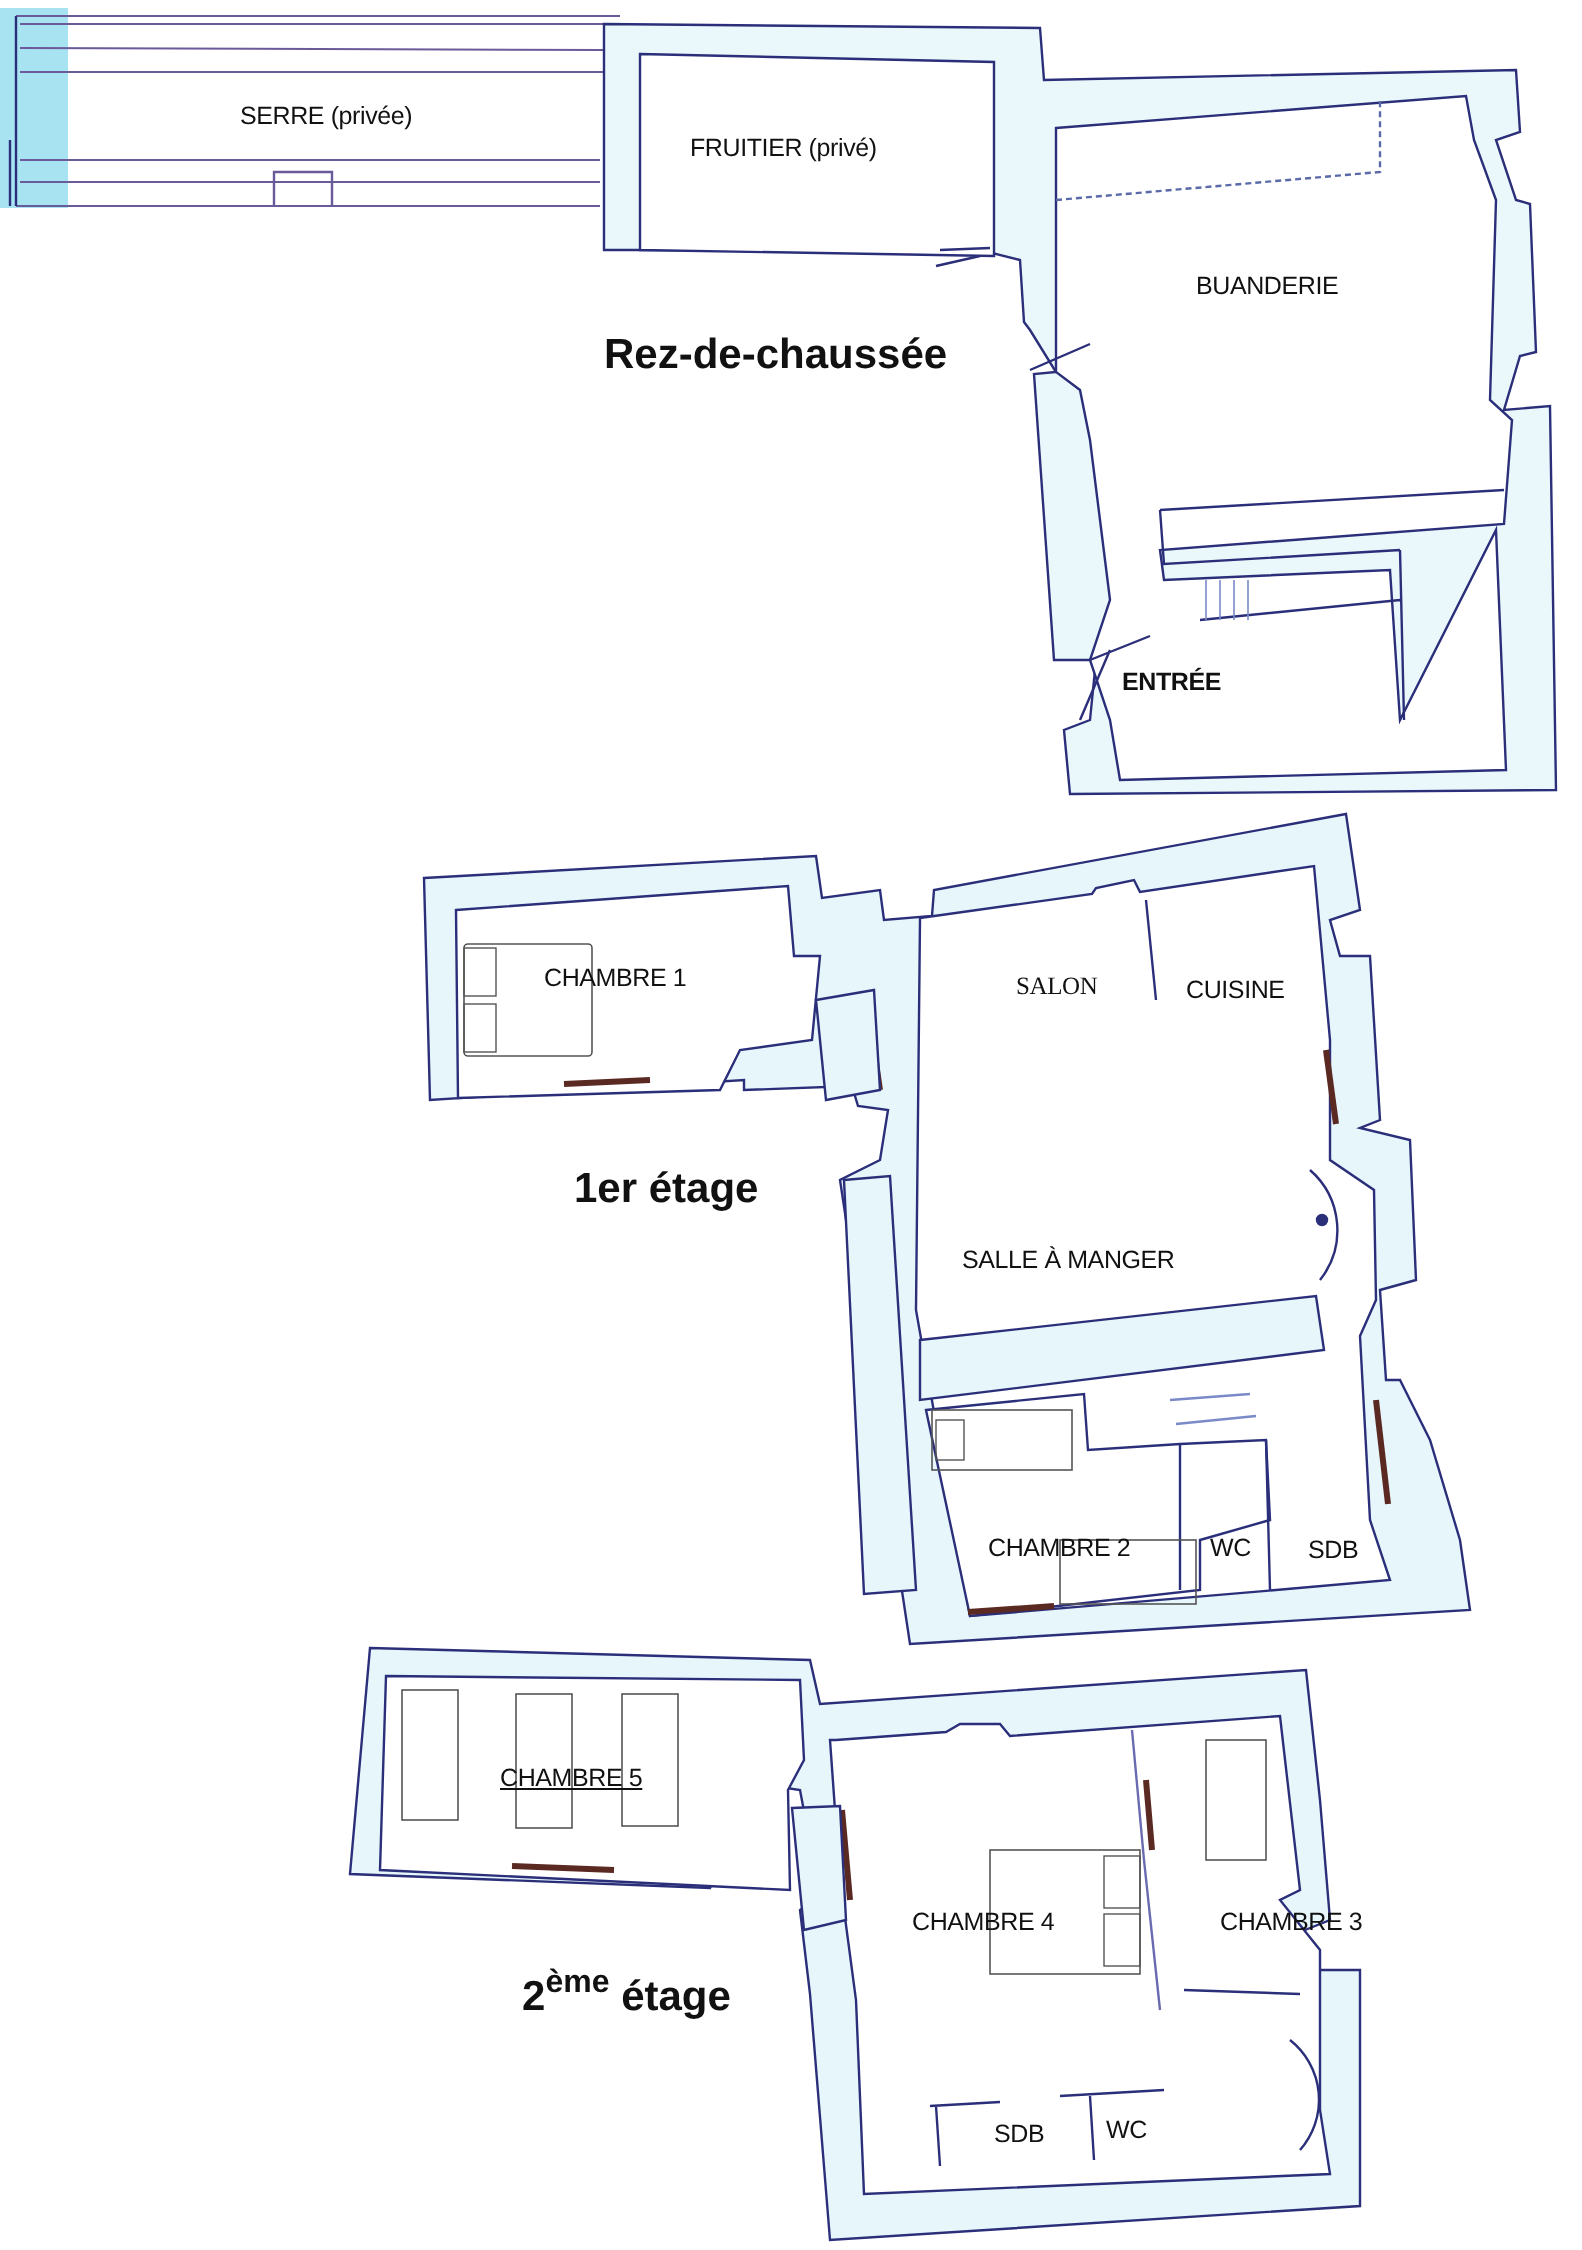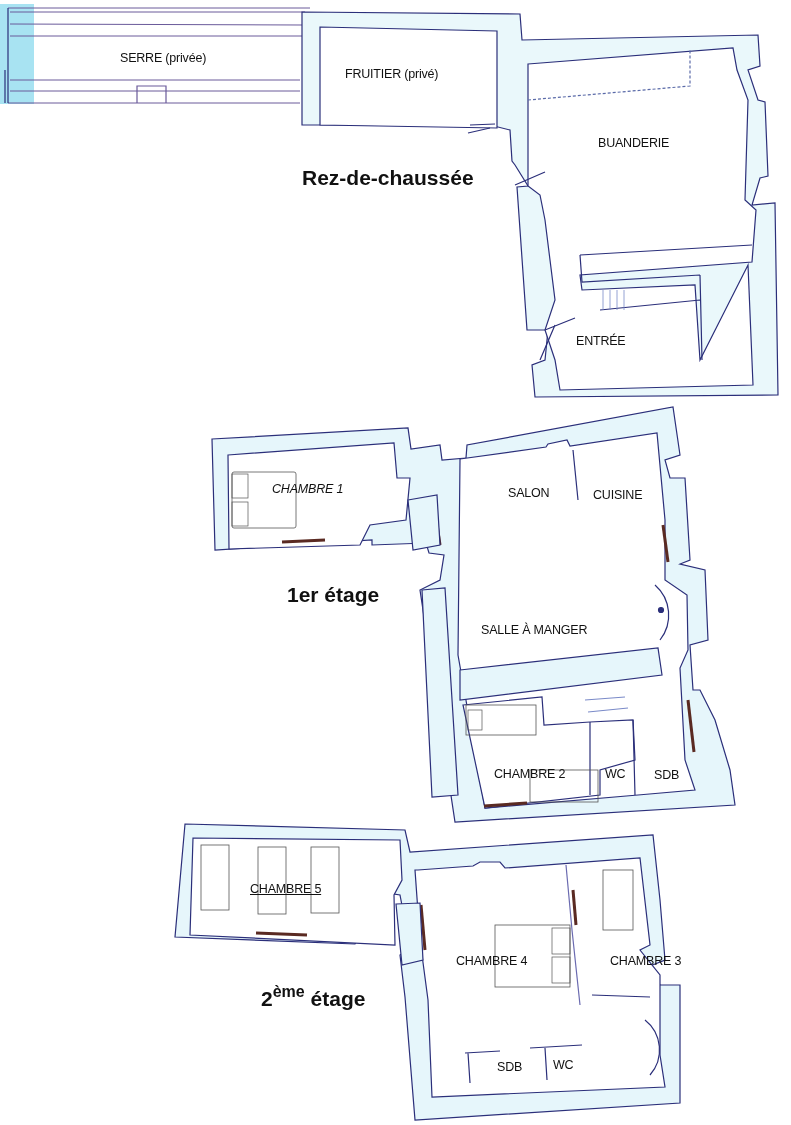--- a/index.html
+++ b/index.html
@@ -98,25 +98,25 @@
     <rect x="603" y="870" width="30" height="60" stroke="#555" stroke-width="0.8"></rect>
     <rect x="495" y="925" width="75" height="62" stroke="#555" stroke-width="0.8"></rect>
     <rect x="552" y="928" width="18" height="26" stroke="#555" stroke-width="0.7"></rect>
     <rect x="552" y="957" width="18" height="26" stroke="#555" stroke-width="0.7"></rect>
   </g>
 </svg>
 
 <div class="lbl" style="left:120px;top:51px;">SERRE (privée)</div>
 <div class="lbl" style="left:345px;top:67px;">FRUITIER (privé)</div>
 <div class="lbl" style="left:598px;top:136px;">BUANDERIE</div>
-<div class="lbl" style="left:576px;top:334px;">ENTRÉE</div>
+<div class="lbl" style="left:561px;top:334px;font-weight:bold;">ENTRÉE</div>
 <div class="floor" style="left:302px;top:166px;">Rez-de-chaussée</div>
 
-<div class="lbl" style="left:272px;top:482px;font-style:italic;">CHAMBRE 1</div>
-<div class="lbl" style="left:508px;top:486px;">SALON</div>
+<div class="lbl" style="left:272px;top:482px;">CHAMBRE 1</div>
+<div class="lbl" style="left:508px;top:486px;font-family:Liberation Serif, serif;">SALON</div>
 <div class="lbl" style="left:593px;top:488px;">CUISINE</div>
 <div class="lbl" style="left:481px;top:623px;">SALLE À MANGER</div>
 <div class="lbl" style="left:494px;top:767px;">CHAMBRE 2</div>
 <div class="lbl" style="left:605px;top:767px;">WC</div>
 <div class="lbl" style="left:654px;top:768px;">SDB</div>
 <div class="floor" style="left:287px;top:583px;">1er étage</div>
 
 <div class="lbl" style="left:250px;top:882px;text-decoration:underline;">CHAMBRE 5</div>
 <div class="lbl" style="left:456px;top:954px;">CHAMBRE 4</div>
 <div class="lbl" style="left:580px;top:954px;margin-left:30px;">CHAMBRE 3</div>

